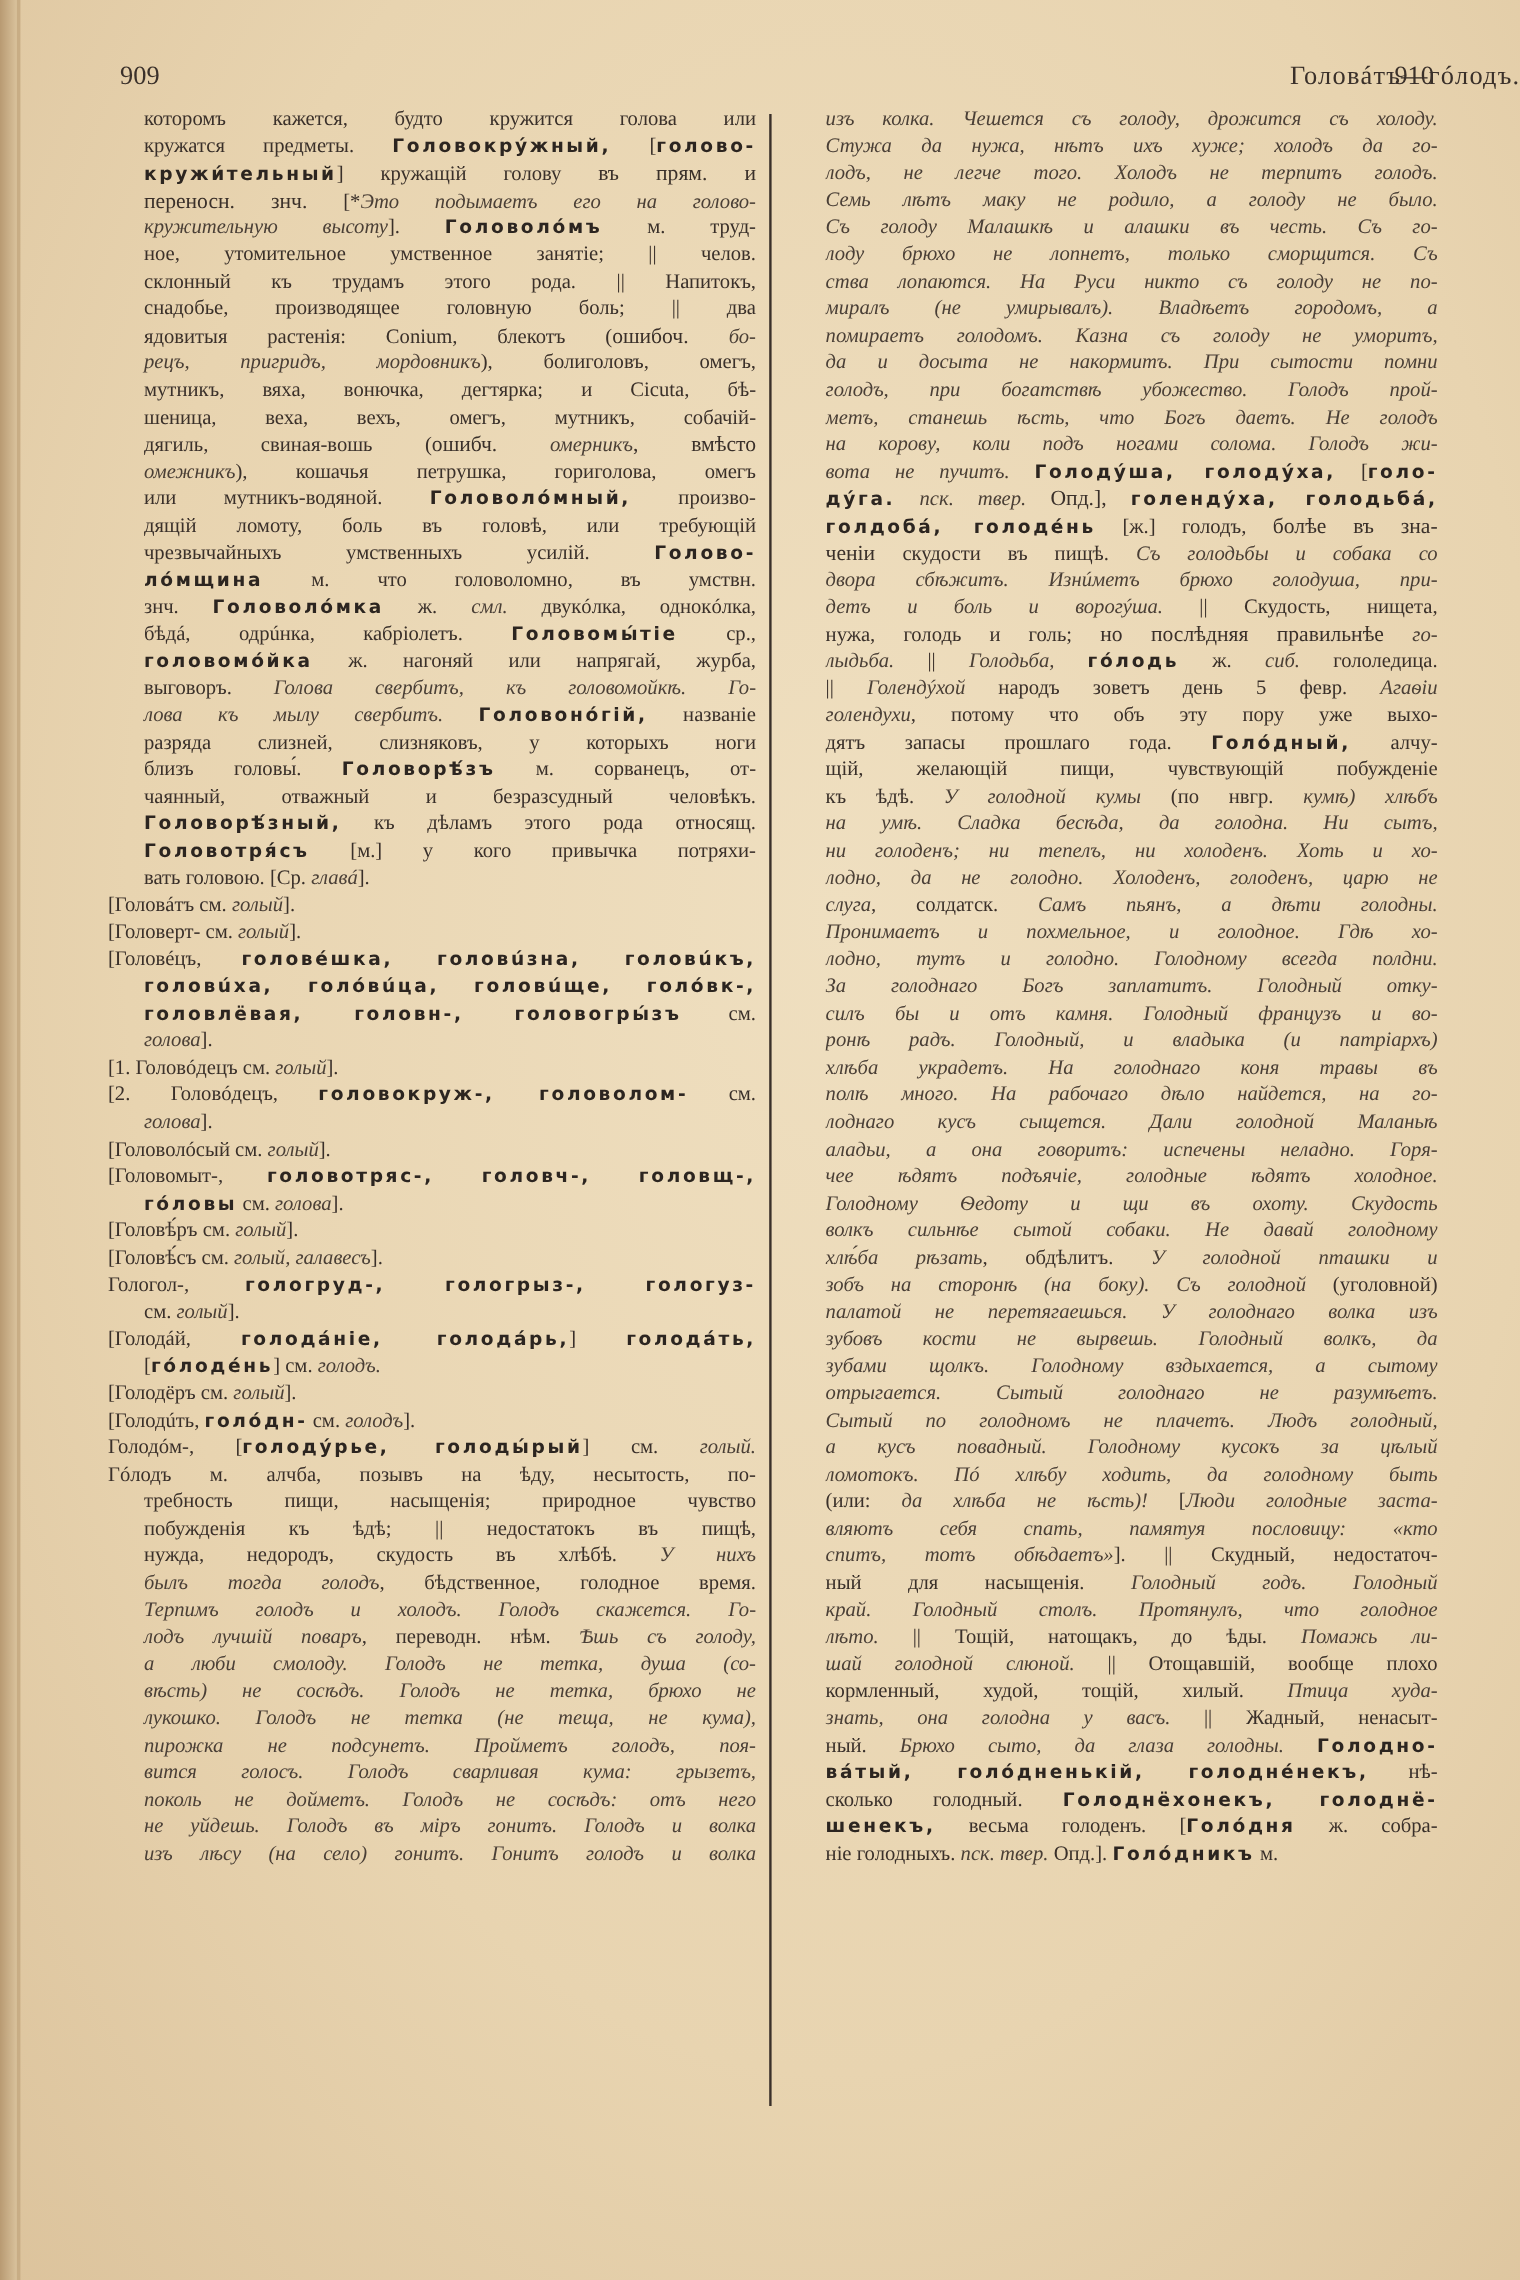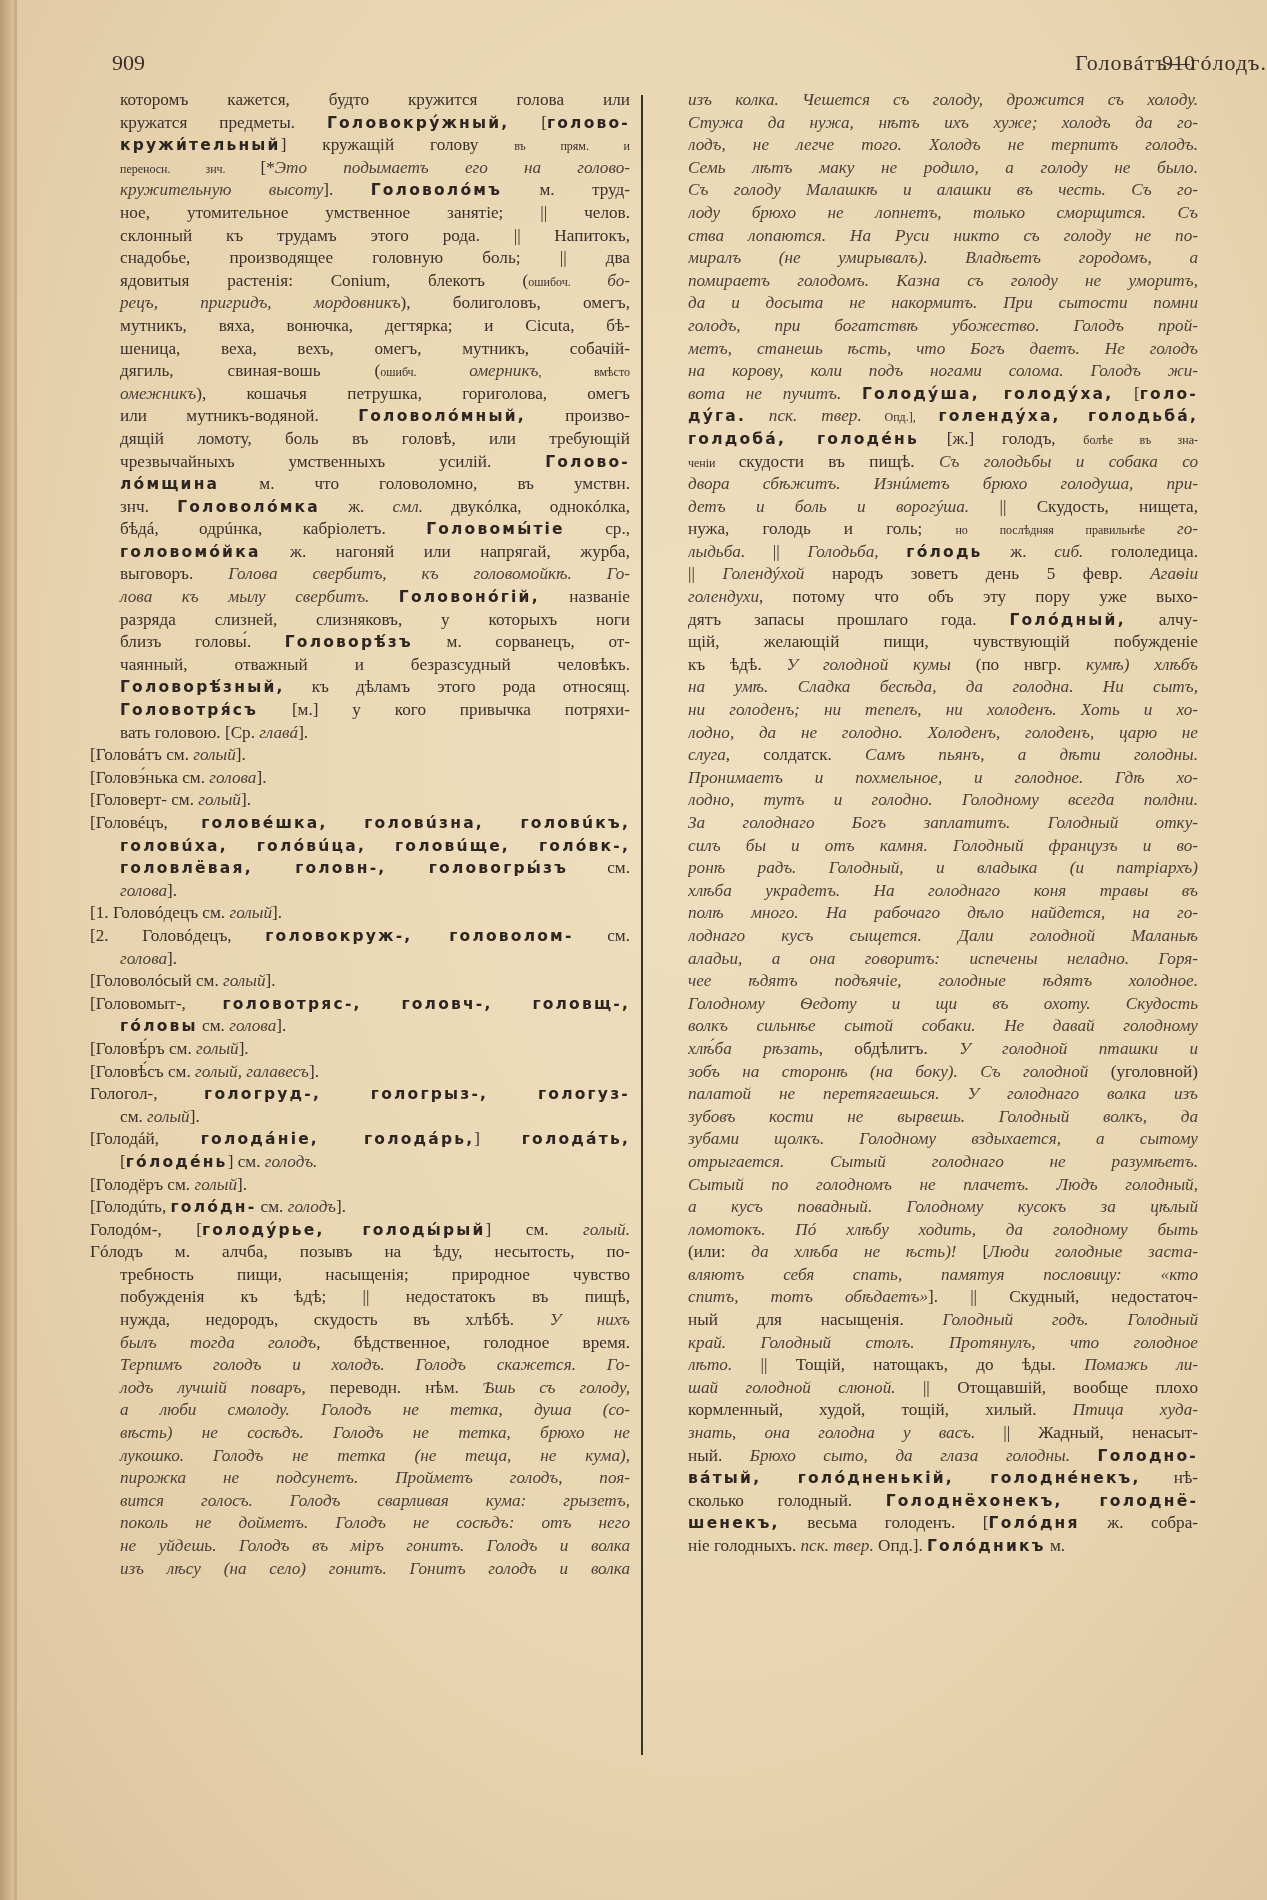--- a/index.html
+++ b/index.html
@@ -3,32 +3,32 @@
 <meta charset="utf-8">
 <style>
   html,body{margin:0;padding:0;}
   body{width:1267px;height:1900px;background:#e9d6b3;position:relative;overflow:hidden;
        font-family:"DejaVu Serif","Liberation Serif",serif;color:#3a302a;}
   .page{position:absolute;left:0;top:0;width:1267px;height:1900px;
         background:radial-gradient(ellipse at 55% 40%,#efdfc0 0%,#e8d4b0 60%,#dcc39c 100%);}
   .binding{position:absolute;left:0;top:0;width:14px;height:1900px;background:linear-gradient(90deg,#b89a72,#d9c29c);}
   .edge{position:absolute;left:14px;top:0;width:3px;height:1900px;background:#c8ad85;}
   .pnum{position:absolute;top:50px;font-size:22px;font-family:"Liberation Serif",serif;}
-  .pnum.left{left:112px;} .pnum.right{left:1162px;font-family:Liberation Serif, serif;}
+  .pnum.left{left:100px;} .pnum.right{left:1162px;font-family:Liberation Serif, serif;}
   .runhead{position:absolute;top:50px;left:0;width:1267px;text-align:right;font-size:22px;letter-spacing:1px;font-family:"Liberation Serif",serif;}
   .col{position:absolute;top:88px;}
   .col.left{left:90px;width:540px;}
   .col.right{left:688px;width:510px;}
   .line{height:22.6px;line-height:22.6px;font-size:17.2px;white-space:nowrap;text-align:justify;text-align-last:justify;overflow:hidden;}
   .line.last{text-align-last:left;}
   .line.ind{padding-left:30px;}
   .s-r{font-family:"Liberation Serif",serif;}
   .s-b{font-family:"DejaVu Sans",sans-serif;font-weight:bold;letter-spacing:2.2px;font-size:15.5px;color:#2c2520;margin-top:21px;}
   .s-i{font-family:"Liberation Serif",serif;font-style:italic;color:#4a3f36;}
-  .s-s{font-family:"Liberation Serif",serif;font-size:12px;}
+  .s-s{font-family:"Liberation Serif",serif;font-size:18px;}
   .divider{position:absolute;left:641px;top:95px;width:2px;height:1660px;background:#3a302a;}
 </style>
 </head>
 <body>
 
 <div class="page">
   <div class="binding"></div>
   <div class="edge"></div>
 
   <div class="pnum left">909</div>
@@ -59,21 +59,20 @@
       <div class="line ind"><span class="s-b">головомóйка</span><span class="s-r"> ж. нагоняй или напрягай, журба,</span></div>
       <div class="line ind"><span class="s-r">выговоръ. </span><span class="s-i">Голова свербитъ, къ головомойкѣ. Го-</span></div>
       <div class="line ind"><span class="s-i">лова къ мылу свербитъ. </span><span class="s-b">Головонóгій,</span><span class="s-r"> названіе</span></div>
       <div class="line ind"><span class="s-r">разряда слизней, слизняковъ, у которыхъ ноги</span></div>
       <div class="line ind"><span class="s-r">близъ головы́. </span><span class="s-b">Головорѣ́зъ</span><span class="s-r"> м. сорванецъ, от-</span></div>
       <div class="line ind"><span class="s-r">чаянный, отважный и безразсудный человѣкъ.</span></div>
       <div class="line ind"><span class="s-b">Головорѣ́зный,</span><span class="s-r"> къ дѣламъ этого рода относящ.</span></div>
       <div class="line ind"><span class="s-b">Головотря́съ</span><span class="s-r"> [м.] у кого привычка потряхи-</span></div>
       <div class="line ind last"><span class="s-r">вать головою. [Ср. </span><span class="s-i">главá</span><span class="s-r">].</span></div>
       <div class="line last"><span class="s-r">[Головáтъ см. </span><span class="s-i">голый</span><span class="s-r">].</span></div>
-      <div class="line last"><span class="s-r">[Головэ́нька см. </span><span class="s-i">голова</span><span class="s-r">].</span></div>
       <div class="line last"><span class="s-r">[Головерт- см. </span><span class="s-i">голый</span><span class="s-r">].</span></div>
       <div class="line"><span class="s-r">[Головéцъ, </span><span class="s-b">головéшка, головúзна, головúкъ,</span></div>
       <div class="line ind"><span class="s-b">головúха, голóвúца, головúще, голóвк-,</span></div>
       <div class="line ind"><span class="s-b">головлёвая, головн-, головогры́зъ</span><span class="s-r"> см.</span></div>
       <div class="line ind last"><span class="s-i">голова</span><span class="s-r">].</span></div>
       <div class="line last"><span class="s-r">[1. Головóдецъ см. </span><span class="s-i">голый</span><span class="s-r">].</span></div>
       <div class="line"><span class="s-r">[2. Головóдецъ, </span><span class="s-b">головокруж-, головолом-</span><span class="s-r"> см.</span></div>
       <div class="line ind last"><span class="s-i">голова</span><span class="s-r">].</span></div>
       <div class="line last"><span class="s-r">[Головолóсый см. </span><span class="s-i">голый</span><span class="s-r">].</span></div>
       <div class="line"><span class="s-r">[Головомыт-, </span><span class="s-b">головотряс-, головч-, головщ-,</span></div>

